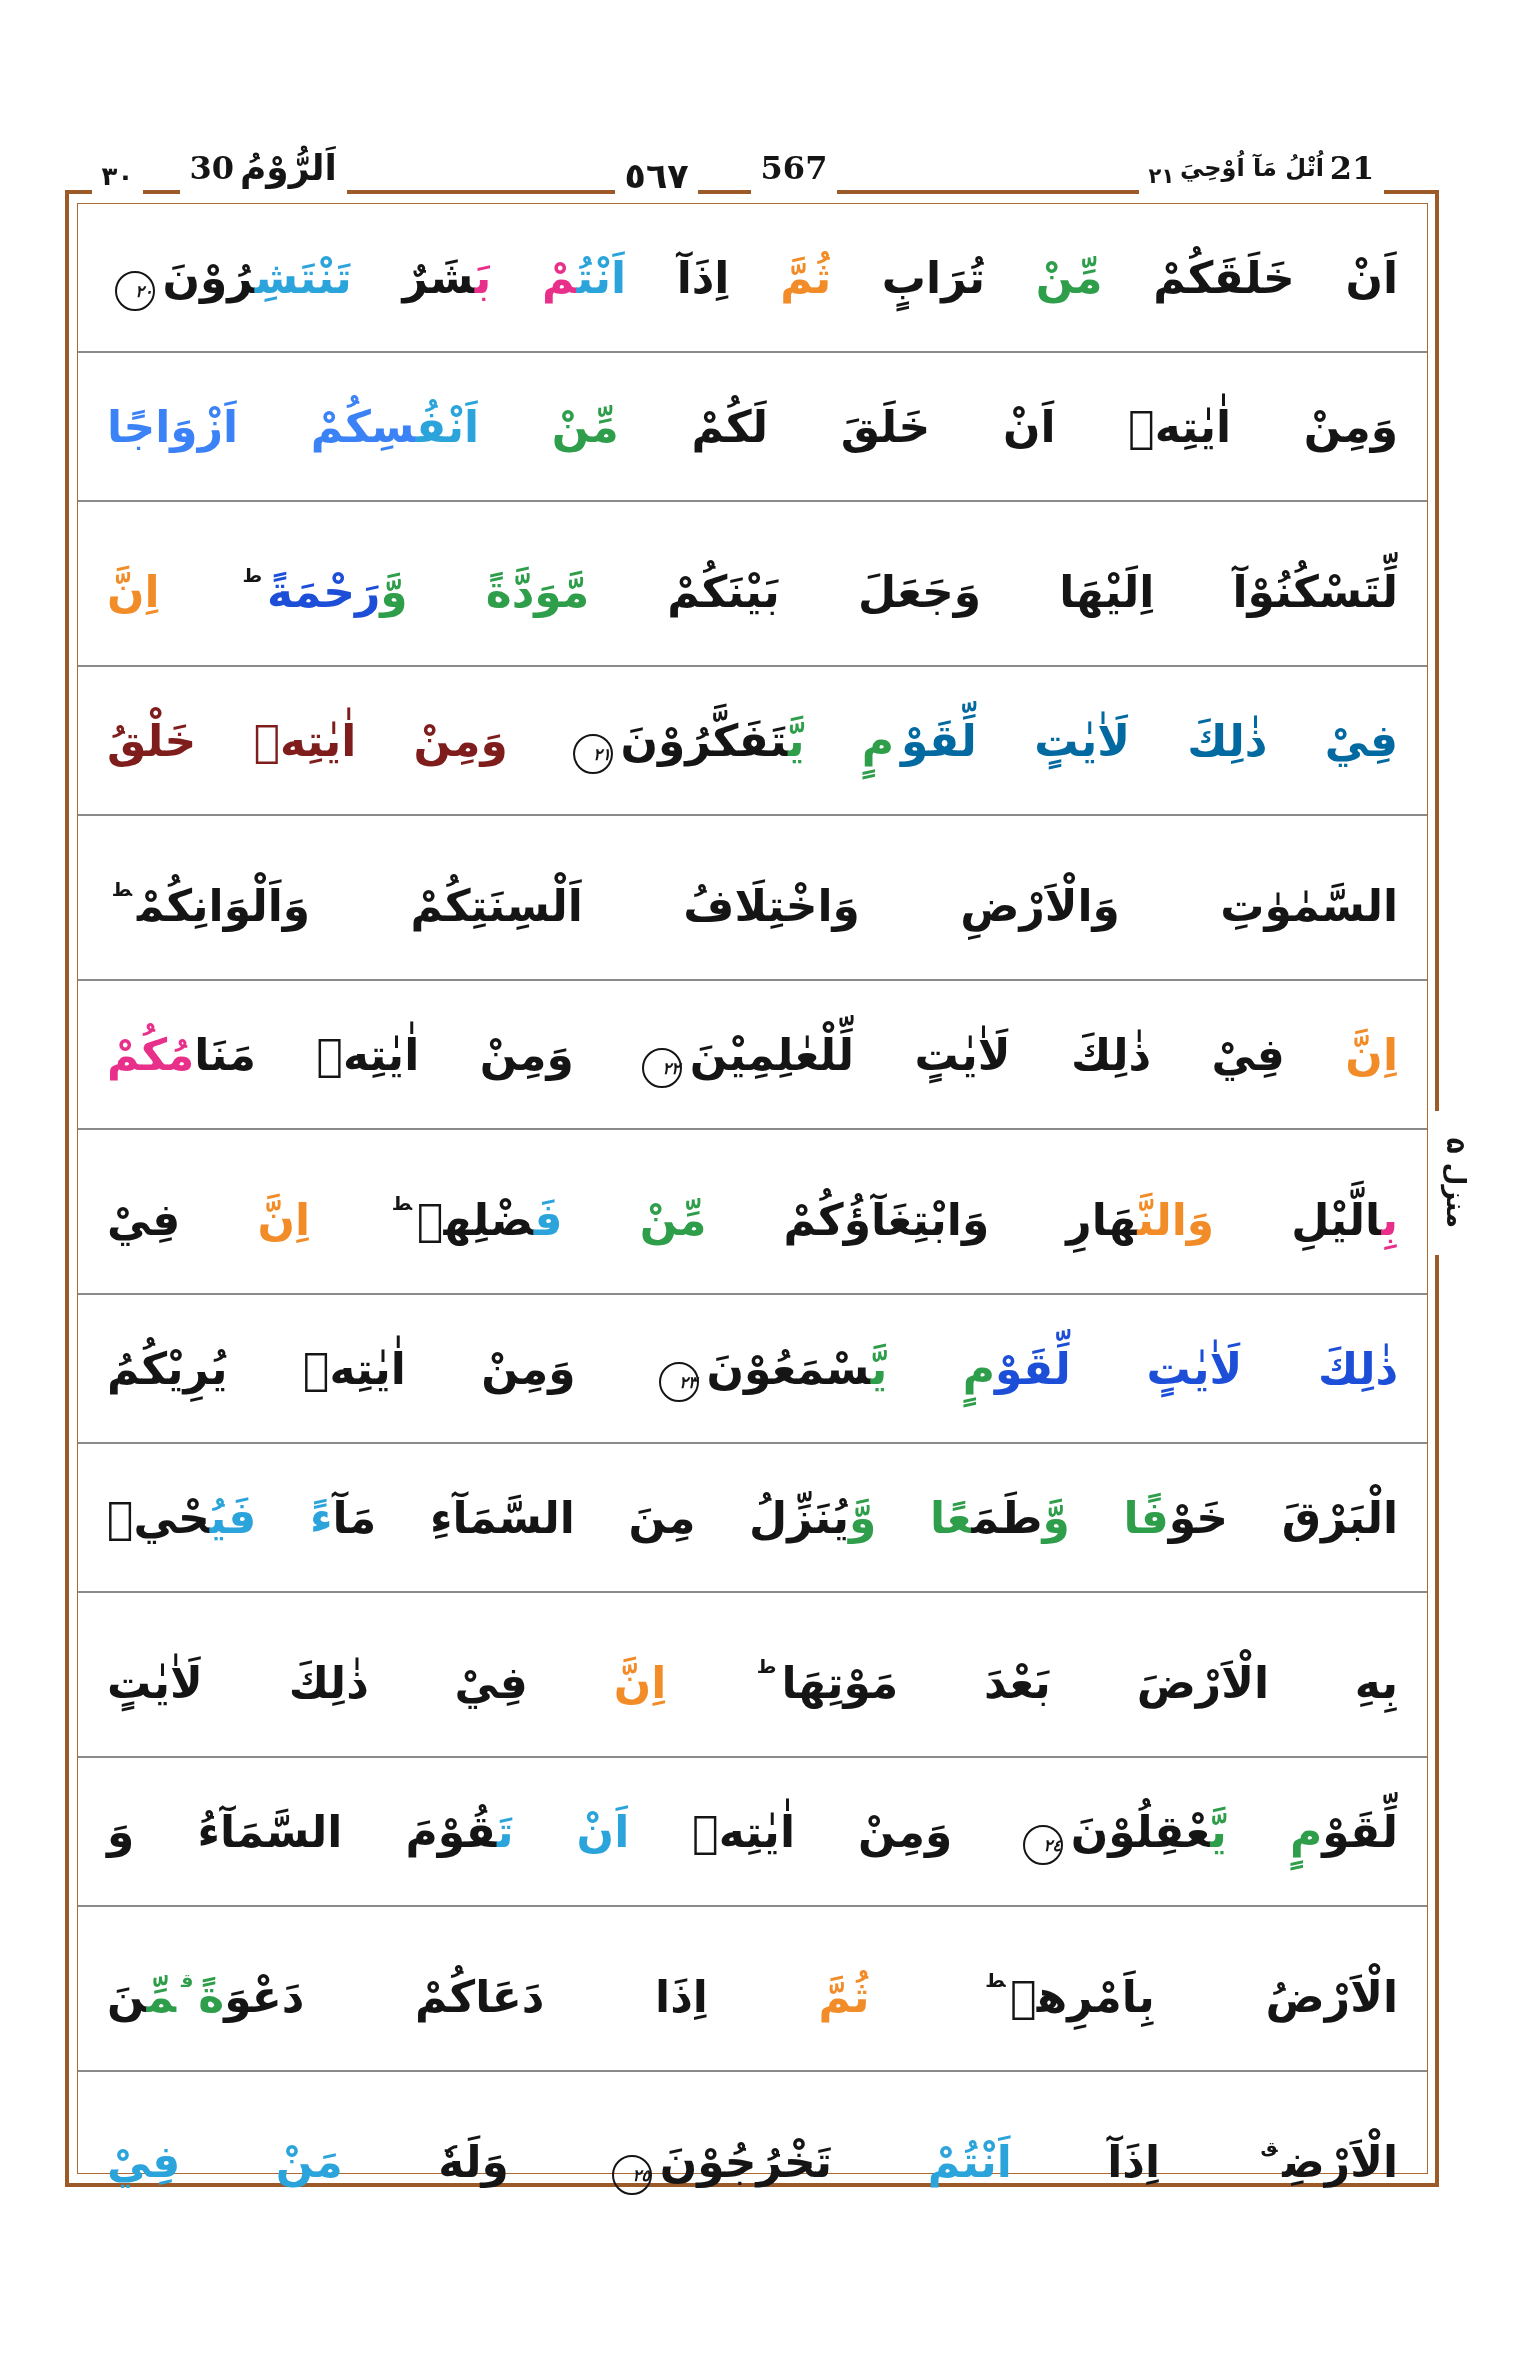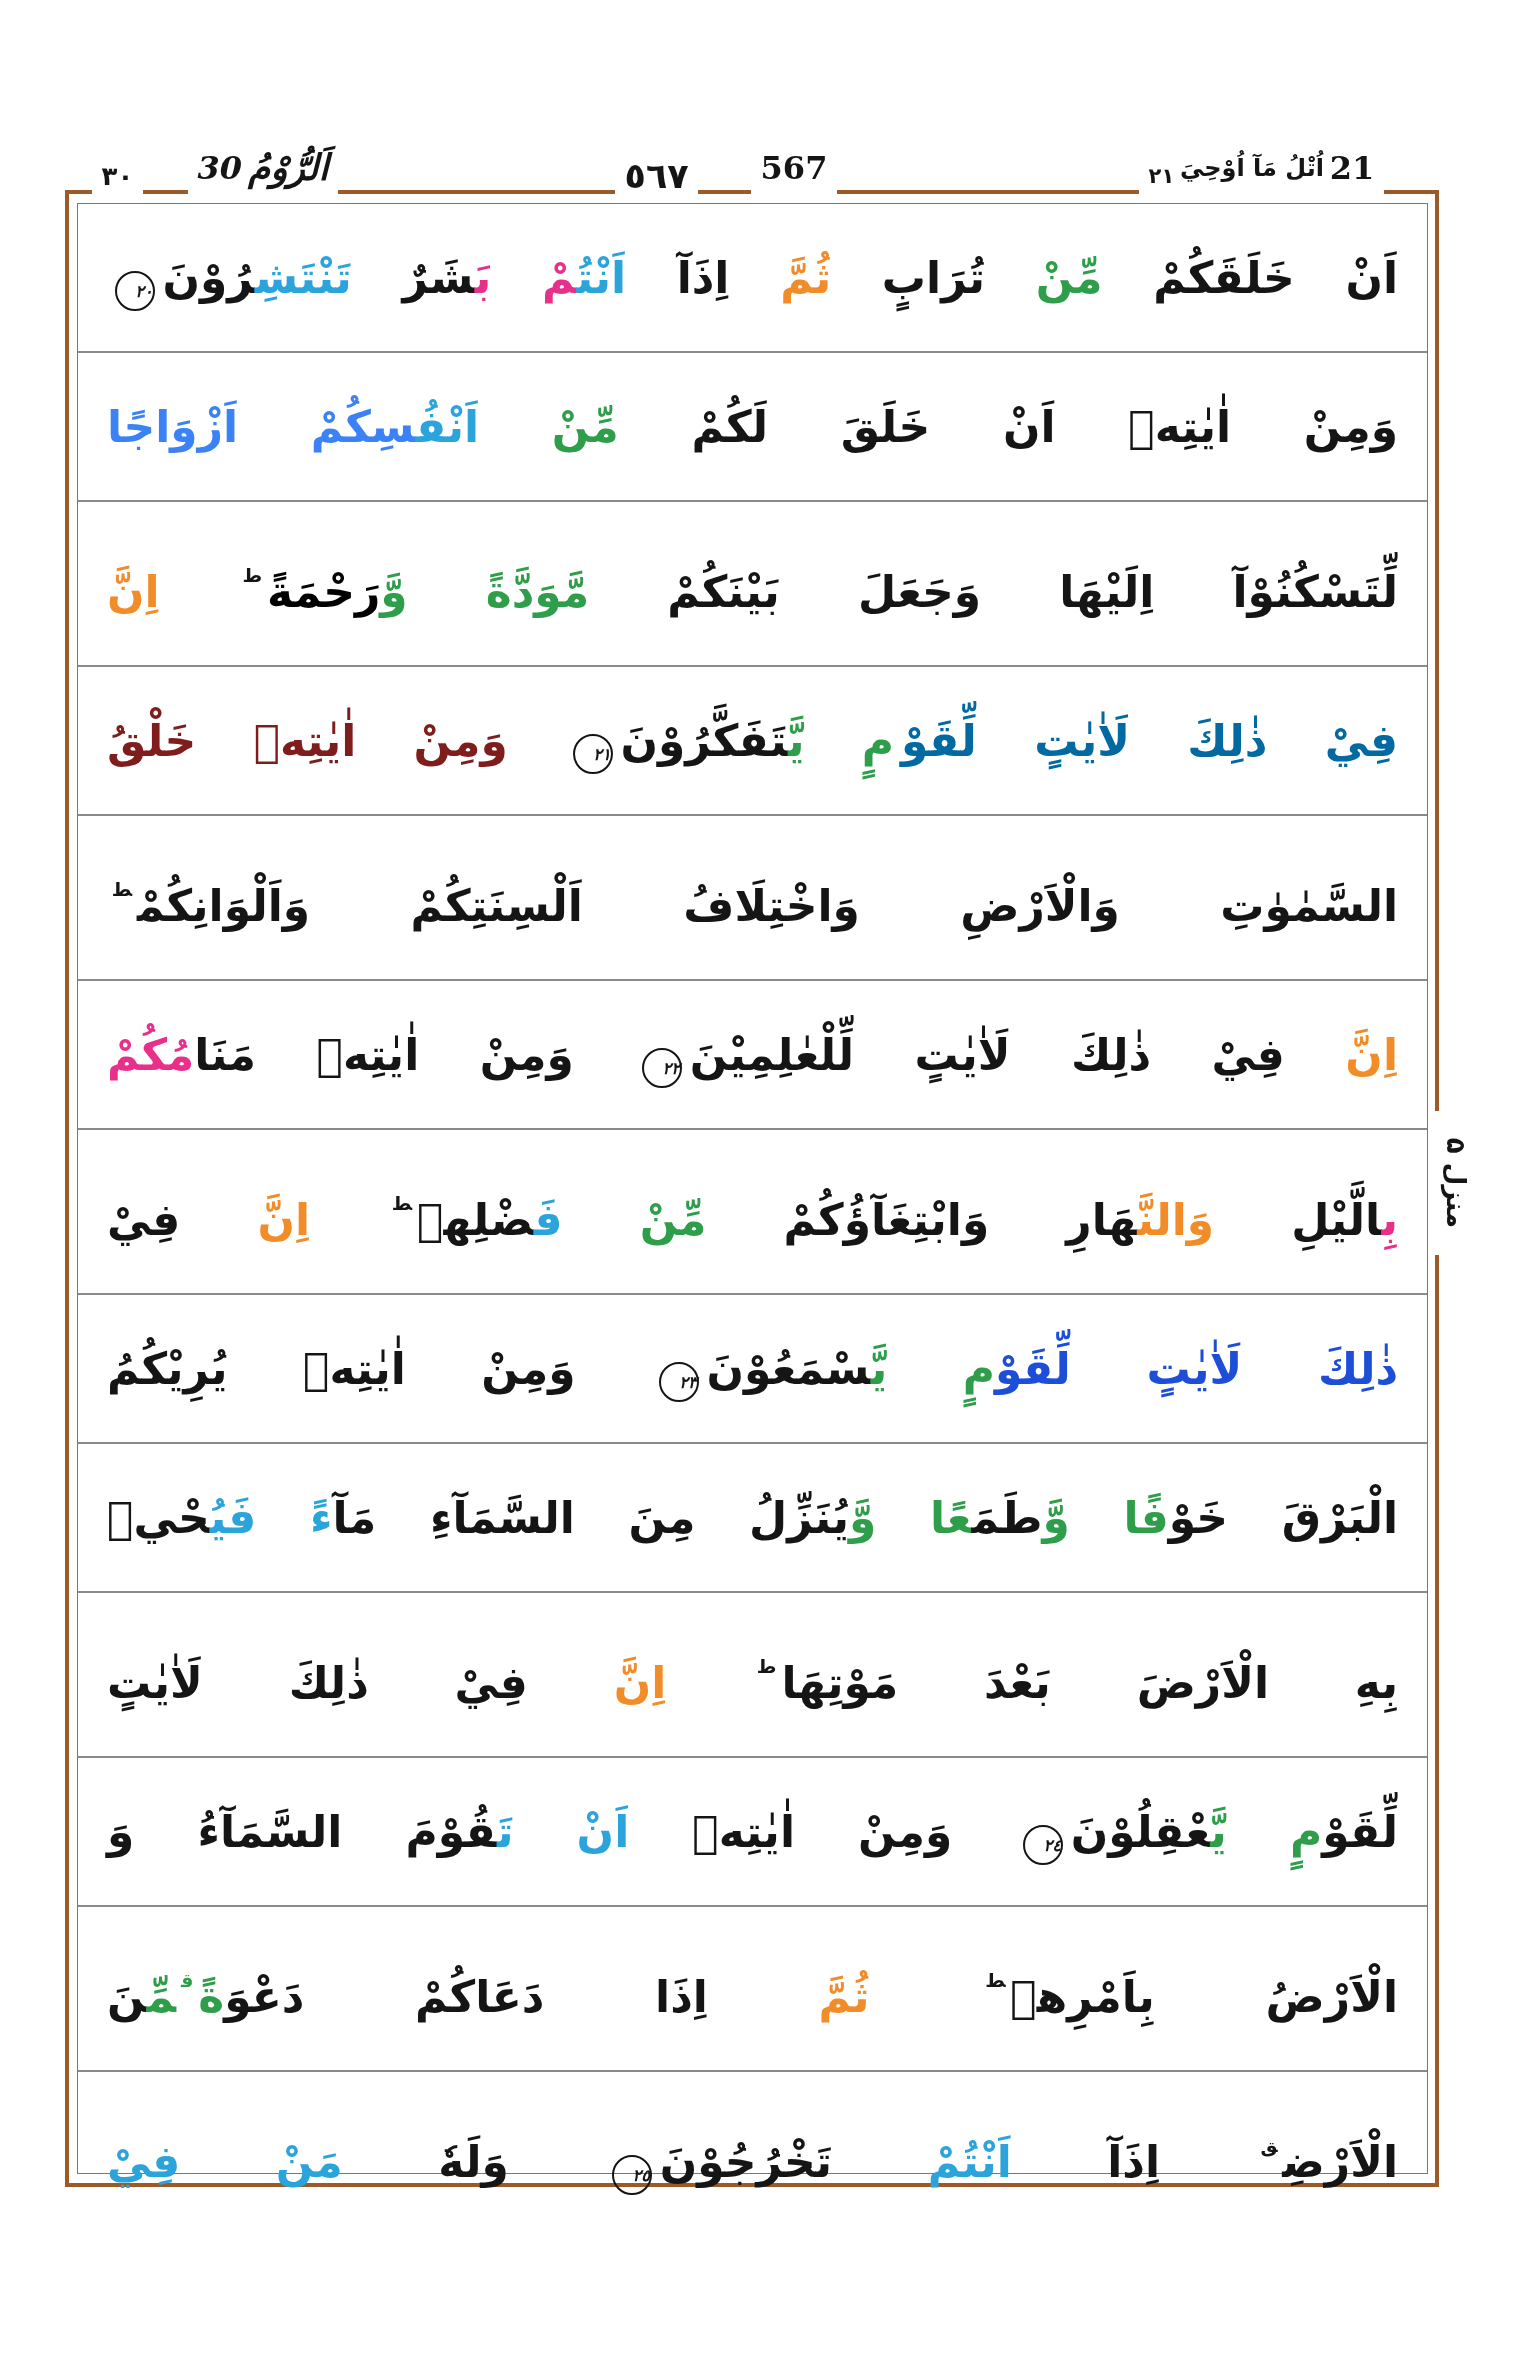--- a/index.html
+++ b/index.html
@@ -13,21 +13,21 @@
 
   
   .header-rule{position:absolute;left:65px;top:190px;width:1374px;height:0;
     border-top:3.8px solid var(--c-frame);z-index:1;}
   .hlabel{position:absolute;top:140px;height:56px;line-height:56px;background:var(--c-paper);
     padding:0 9.6px;z-index:2;color:var(--c-ink);white-space:nowrap;display:flex;align-items:center;gap:5.8px;}
   .hlabel .arnum{font-size:26px;font-weight:700;margin-top:16px;}
   .hlabel .westnum{font-family:"DejaVu Serif",serif;font-size:32px;font-weight:700;}
   .hlabel .arname{font-size:36px;font-weight:700;}
   .hl-surah-num{left:92px;}
-  .hl-surah{left:188px;font-style:italic;}
+  .hl-surah{left:180px;}
   .hl-page-ar{left:615px;}
   .hl-page-ar .arnum{font-size:35px;}
   .hl-page-west{left:751px;}
   .hl-juz{left:1139px;}
   .hl-juz .arnum{font-size:21px;font-weight:700;}
   .hl-juz .arname{font-size:24px;}
 
   
   .frame-outer{position:absolute;left:65px;top:190px;width:1374px;height:1997px;
     border:4.8px solid var(--c-frame);box-sizing:border-box;background:transparent;z-index:1;}
@@ -80,21 +80,21 @@
 
   <div class="frame-outer"></div>
   <div class="frame-inner">
       <div class="qrow">
         <p class="ayah"><span class="seg" style="color: rgb(21, 21, 21);">اَنْ خَلَقَكُمْ </span><span class="seg" style="color: rgb(47, 158, 75);">مِّنْ </span><span class="seg" style="color: rgb(21, 21, 21);">تُرَابٍ </span><span class="seg" style="color: rgb(242, 140, 40);">ثُمَّ </span><span class="seg" style="color: rgb(21, 21, 21);">اِذَآ </span><span class="seg" style="color: rgb(43, 163, 219);">اَنْتُ</span><span class="seg" style="color: rgb(232, 48, 138);">مْ بَ</span><span class="seg" style="color: rgb(21, 21, 21);">شَرٌ </span><span class="seg" style="color: rgb(43, 163, 219);">تَنْتَشِ</span><span class="seg" style="color: rgb(21, 21, 21);">رُوْنَ</span><span class="vnum">٢٠</span></p>
       </div>
       <div class="qrow">
         <p class="ayah"><span class="seg" style="color: rgb(21, 21, 21);">وَمِنْ اٰيٰتِهٖ اَنْ خَلَقَ لَكُمْ </span><span class="seg" style="color: rgb(47, 158, 75);">مِّنْ </span><span class="seg" style="color: rgb(43, 163, 219);">اَنْفُ</span><span class="seg" style="color: #3b82f6;">سِكُمْ اَزْوَاجًا</span></p>
       </div>
       <div class="qrow">
-        <p class="ayah"><span class="seg" style="color: rgb(21, 21, 21);">لِّتَسْكُنُوْآ اِلَيْهَا وَجَعَلَ بَيْنَكُمْ </span><span class="seg" style="color: rgb(47, 158, 75);">مَّوَدَّةً وَّ</span><span class="seg" style="color: #000000;">رَحْمَةً</span><span class="pm" style="color: rgb(21, 21, 21);">ط</span><span class="seg" style="color: rgb(242, 140, 40);"> اِنَّ</span></p>
+        <p class="ayah"><span class="seg" style="color: rgb(21, 21, 21);">لِّتَسْكُنُوْآ اِلَيْهَا وَجَعَلَ بَيْنَكُمْ </span><span class="seg" style="color: rgb(47, 158, 75);">مَّوَدَّةً وَّ</span><span class="seg" style="color: #1d4ed8;">رَحْمَةً</span><span class="pm" style="color: rgb(21, 21, 21);">ط</span><span class="seg" style="color: rgb(242, 140, 40);"> اِنَّ</span></p>
       </div>
       <div class="qrow">
         <p class="ayah"><span class="seg" style="color: #0369a1; margin-left: 7px;">فِيْ ذٰلِكَ لَاٰيٰتٍ لِّقَوْ</span><span class="seg" style="color: rgb(47, 158, 75);">مٍ يَّ</span><span class="seg" style="color: rgb(21, 21, 21);">تَفَكَّرُوْنَ</span><span class="vnum">٢١</span><span class="seg" style="color: #7f1d1d;"> وَمِنْ اٰيٰتِهٖ خَلْقُ</span></p>
       </div>
       <div class="qrow">
         <p class="ayah"><span class="seg" style="color: rgb(21, 21, 21);">السَّمٰوٰتِ وَالْاَرْضِ وَاخْتِلَافُ اَلْسِنَتِكُمْ وَاَلْوَانِكُمْ</span><span class="pm" style="color: rgb(21, 21, 21);">ط</span></p>
       </div>
       <div class="qrow">
         <p class="ayah"><span class="seg" style="color: rgb(242, 140, 40);">اِنَّ </span><span class="seg" style="color: rgb(21, 21, 21);">فِيْ ذٰلِكَ لَاٰيٰتٍ لِّلْعٰلِمِيْنَ</span><span class="vnum">٢٢</span><span class="seg" style="color: rgb(21, 21, 21);"> وَمِنْ اٰيٰتِهٖ مَنَا</span><span class="seg" style="color: rgb(232, 48, 138);">مُكُمْ</span></p>
       </div>

